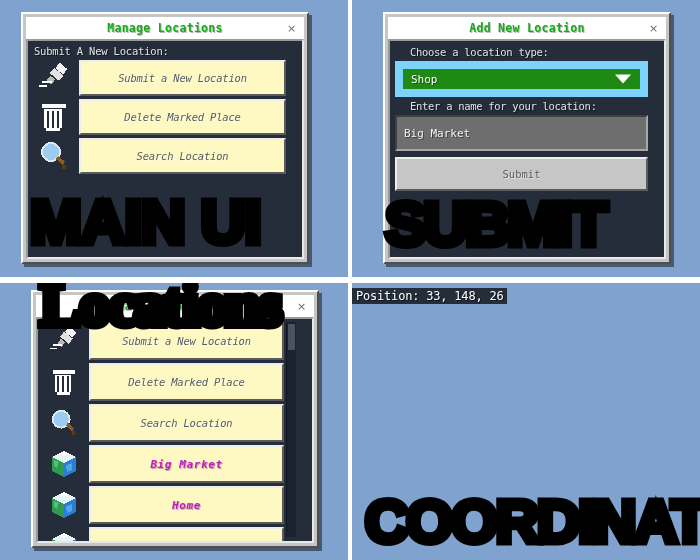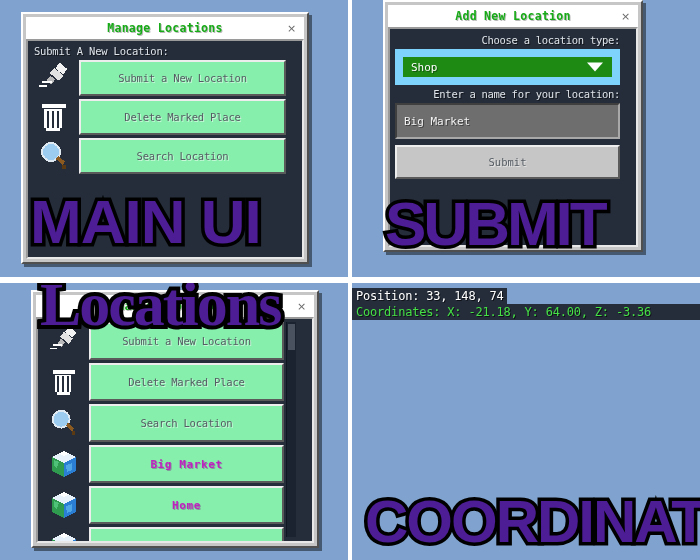--- a/index.html
+++ b/index.html
@@ -112,65 +112,65 @@
   }
   .icon-cell {
     width: 42px;
     flex: none;
     display: flex;
     align-items: center;
     justify-content: center;
   }
   .mc-button {
     flex: 1;
-    background: #86efac;
+    background: #fef9c3;
     border-top: 2px solid #ededed;
     border-left: 2px solid #ededed;
     border-right: 2px solid #5a5a5a;
     border-bottom: 2px solid #5a5a5a;
     display: flex;
     align-items: center;
     justify-content: center;
     color: #555c63;
     font-family: "DejaVu Sans Mono", monospace;
     font-size: 10.5px;
     letter-spacing: -0.2px;
     text-shadow: 1px 1px 0 rgba(255,255,255,0.55);
     white-space: nowrap;
+    font-style: italic;
   }
   .mc-button.loc {
     color: #c020c0;
     font-weight: bold;
     font-size: 11px;
     letter-spacing: 0.6px;
     text-shadow: 1px 1px 0 rgba(120,0,120,0.35);
   }
   .h-btn-main { height: 36px; }
   .h-btn-list { height: 38px; }
 
   
   .win-tl {
     left: 21px; top: 12px;
     width: 288px; height: 252px;
   }
 
   
   .win-tr {
-    left: 31px; top: 0;
-    width: 260px; height: 252px;
+    left: 31px; top: 12px;
+    width: 288px; height: 252px;
   }
   .field-label {
     color: #dfe4ea;
     font-family: "DejaVu Sans Mono", monospace;
     font-size: 10.5px;
     letter-spacing: -0.3px;
     text-shadow: 1px 1px 0 rgba(0,0,0,0.55);
-    margin: 2px 0 3px 1px;
+    margin: 2px 0 3px 15px;
     white-space: nowrap;
-    text-align: right;
   }
   .dropdown {
     height: 36px;
     background: #1e8a14;
     border: 8px solid #7dd3fc;
     display: flex;
     align-items: center;
     padding: 0 8px;
     position: relative;
     margin-bottom: 3px;
@@ -266,21 +266,21 @@
     text-shadow: 1px 1px 0 rgba(0,0,0,0.6);
   }
   .hud-position { color: #ffffff; }
   .hud-coords { color: #45e045; display: block; }
 
   
   .caption {
     position: absolute;
     font-family: "Liberation Sans", sans-serif;
     font-weight: bold;
-    color: #4c1d95;
+    color: #000000;
     white-space: nowrap;
     line-height: 1;
     -webkit-text-stroke: 7px #000000;
     paint-order: stroke fill;
     letter-spacing: -1px;
     z-index: 40;
   }
   .cap-mainui {
     left: 30px; bottom: 24px;
     font-size: 62px;
@@ -510,20 +510,19 @@
     </div>
 
     <div class="caption cap-select">
       <span class="l2">Locations</span>
     </div>
   </div>
 
   <div class="quad q-br">
 
     <div class="hud">
-      <span class="hud-line hud-position">Position: 33, 148, 74</span>
-      <span class="hud-line hud-coords">Coordinates: X: -21.18, Y: 64.00, Z: -3.36</span>
+      <span class="hud-line hud-position">Position: 33, 148, 26</span>
     </div>
 
     <div class="caption cap-coordinate">COORDINATE</div>
   </div>
 
 </div>
 
 </body></html>

